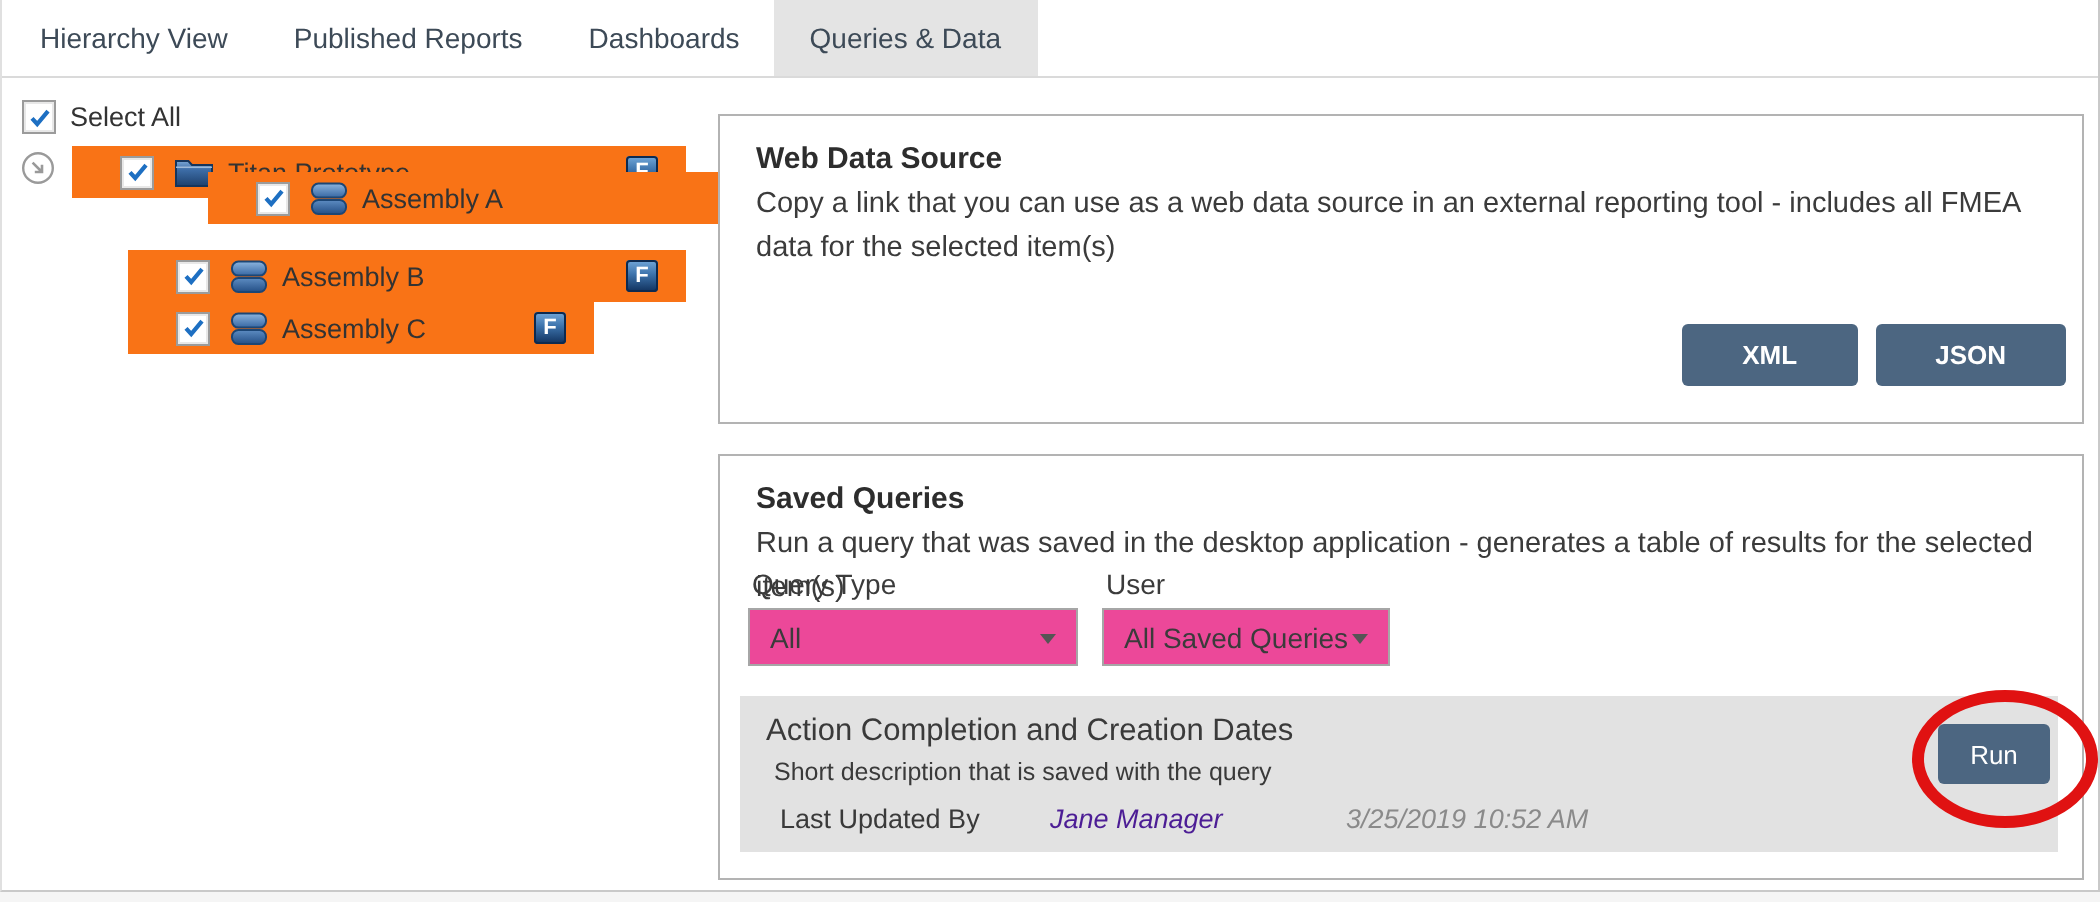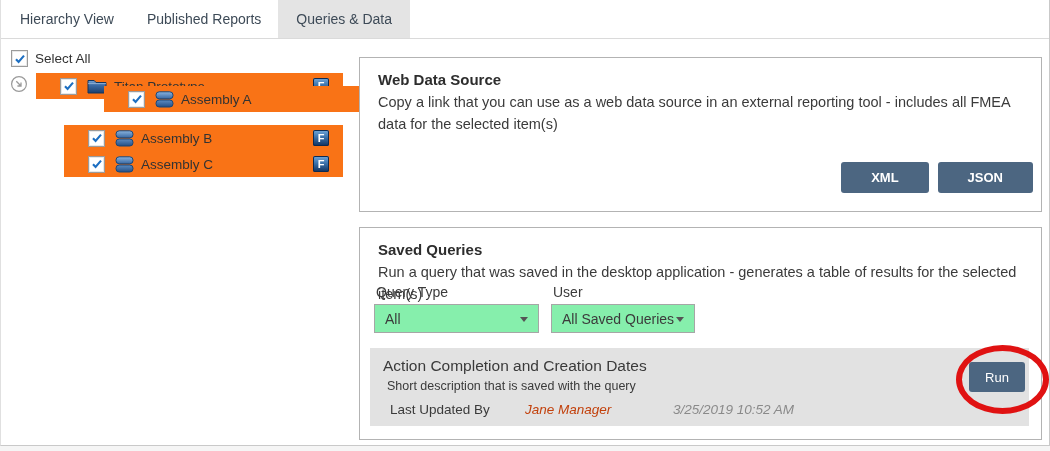--- a/index.html
+++ b/index.html
@@ -36,21 +36,21 @@
   }
   .expander{position:absolute;left:9px;top:75px;width:18px;height:18px;}
   .tree-row{
     position:absolute;height:26px;background:#f97316;display:flex;align-items:center;
     padding-left:24px;box-sizing:border-box;font-size:13.5px;color:#333;
   }
   .tree-row .icon{margin:0 7px 0 10px;display:inline-flex;}
   .row-root {left:35px;top:73px;width:307px;}
   .row-c0   {left:63px;top:86px;width:306px;margin-left:40px;}
   .row-c1   {left:63px;top:125px;width:279px;}
-  .row-c2   {left:63px;top:151px;width:279px;}
+  .row-c2   {left:63px;top:151px;width:233px;}
   .fbadge{
     position:absolute;right:14px;top:50%;margin-top:-8px;
     width:16px;height:16px;border-radius:2px;
     background:linear-gradient(#74a9da 0%, #3c72ab 45%, #10305c 100%);
     color:#fff;font-size:11px;font-weight:bold;line-height:16px;text-align:center;
     box-shadow:0 0 0 1px #0d2a50 inset;cursor:pointer;
   }
   
   .panel{
     position:absolute;left:358px;width:683px;background:#fff;
@@ -63,38 +63,38 @@
   .ds-buttons{position:absolute;right:8px;bottom:18px;display:flex;gap:9px;}
   .btn{
     background:#4c6681;color:#fff;border:none;border-radius:3px;
     font-family:inherit;font-weight:bold;font-size:13px;height:31px;padding:0 30px;cursor:pointer;
   }
   
   .filters{position:absolute;left:14px;top:56px;display:flex;gap:12px;}
   .field{display:flex;flex-direction:column;}
   .field-label{font-size:14px;color:#3b3b3b;margin:0 0 4px 2px;}
   .select{
-    height:29px;border:1px solid #a6a6a6;background:#86efac;display:flex;align-items:center;
+    height:29px;border:1px solid #a6a6a6;background:#ec4899;display:flex;align-items:center;
     padding-left:10px;font-size:14px;color:#3b3b3b;box-sizing:border-box;position:relative;cursor:pointer;
   }
   .sel-qtype{width:165px;}
   .sel-user{width:144px;}
   .select .caret{
     position:absolute;right:10px;top:50%;margin-top:-2px;width:0;height:0;
     border-left:4px solid transparent;border-right:4px solid transparent;border-top:5px solid #555;
   }
   
   .query-row{
     position:absolute;left:10px;top:120px;width:659px;height:78px;background:#e2e2e2;
   }
   .q-title{padding:9px 0 0 13px;font-size:15.5px;color:#3a3a3a;}
   .q-desc{padding:4px 0 0 17px;font-size:12.5px;color:#3a3a3a;}
   .q-meta{padding:9px 0 0 20px;font-size:13.5px;color:#3a3a3a;display:flex;align-items:baseline;}
   .q-meta .m-label{display:inline-block;width:135px;}
-  .q-meta .m-user{display:inline-block;width:104px;font-style:italic;color:#c2410c;}
+  .q-meta .m-user{display:inline-block;width:104px;font-style:italic;color:#4c1d95;}
   .q-meta .m-date{font-style:italic;color:#8a8a8a;margin-left:44px;}
   .run-btn{
     position:absolute;right:4px;top:14px;width:56px;height:30px;
     background:#4c6681;color:#fff;border:none;border-radius:3px;
     font-family:inherit;font-size:13px;cursor:pointer;
   }
   .red-ellipse{
     position:absolute;left:955px;top:345px;width:81px;height:57px;
     border:6px solid #e01212;border-radius:50%;pointer-events:none;z-index:5;
   }
@@ -118,20 +118,21 @@
         <stop offset="1" stop-color="#244f86"></stop>
     </linearGradient>
   </defs>
 </svg>
 
 <div class="page">
 
   <div class="tabbar">
     <div class="tab">Hierarchy View</div>
     <div class="tab">Published Reports</div>
+    <div class="tab">Dashboards</div>
     <div class="tab active">Queries &amp; Data</div>
   </div>
 
   <div class="select-all">
     <span class="checkbox">
       <svg width="12" height="12" viewBox="0 0 12 12">
         <path d="M2 6.2 L4.6 9 L10 2.6" stroke="#1d6fc2" stroke-width="2.1" fill="none"></path>
       </svg>
     </span>
     <span>Select All</span>

